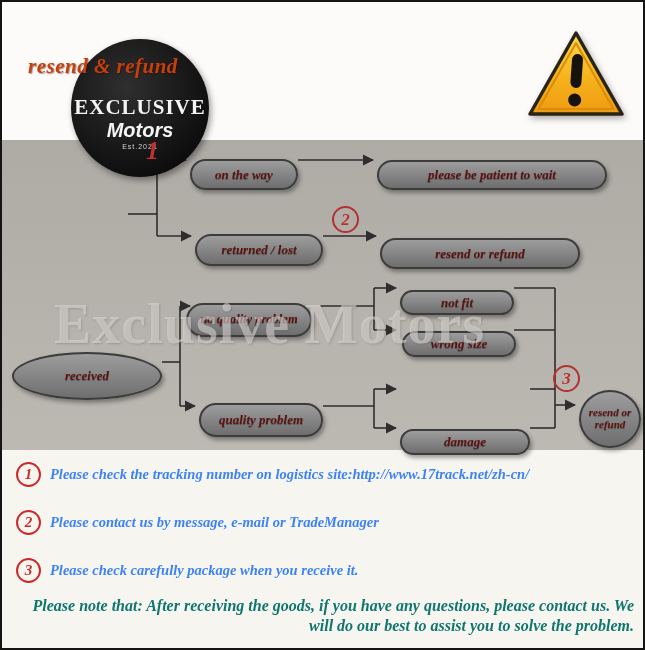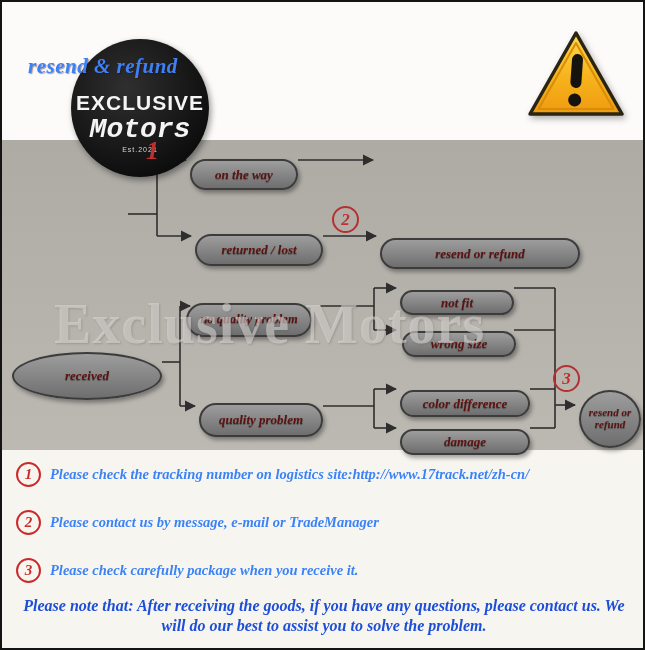--- a/index.html
+++ b/index.html
@@ -33,38 +33,38 @@
     font-family:"Liberation Serif",serif;font-weight:bold;
     font-size:56px;letter-spacing:1px;white-space:nowrap;
     color:rgba(226,223,218,0.55);
     text-shadow:1px 1px 2px rgba(80,80,80,0.25);
     pointer-events:none;
   }
 
   .tagline{
     position:absolute;left:26px;top:52px;z-index:5;
     font-family:"Liberation Serif",serif;font-weight:bold;font-style:italic;
-    font-size:21px;color:#3b82f6;letter-spacing:0.5px;
+    font-size:21px;color:#c2410c;letter-spacing:0.5px;
     text-shadow:1px 1px 1px rgba(60,0,0,0.4);
   }
 
   .logo{
     position:absolute;left:69px;top:37px;width:138px;height:138px;z-index:4;
     border-radius:50%;
     background:radial-gradient(circle at 40% 35%,#2f2f2f,#0d0d0d 75%);
     display:flex;flex-direction:column;align-items:center;justify-content:center;
     box-shadow:2px 3px 6px rgba(0,0,0,0.4);
   }
   .logo-exclusive{
-    font-family:Liberation Sans, sans-serif;font-weight:bold;
+    font-family:Liberation Serif, serif;font-weight:bold;
     font-size:21px;color:#f4f4f4;letter-spacing:1px;margin-top:28px;
   }
   .logo-motors{
-    font-family:Liberation Mono, monospace;font-weight:bold;font-style:italic;
-    font-size:28px;color:#f4f4f4;margin-top:-1px;
+    font-family:Liberation Sans, sans-serif;font-weight:bold;font-style:italic;
+    font-size:20px;color:#f4f4f4;margin-top:-1px;
   }
   .logo-est{
     font-family:"Liberation Sans",sans-serif;
     font-size:7px;color:#d8d8d8;margin-top:1px;letter-spacing:1px;
   }
 
   .warning{position:absolute;left:522px;top:24px;z-index:4;filter:drop-shadow(2px 3px 3px rgba(0,0,0,0.3));}
 
   .fc-marker{
     position:absolute;z-index:6;
@@ -89,21 +89,21 @@
     color:#cc2a2a;font-weight:bold;font-style:italic;font-size:15px;
     font-family:"Liberation Serif",serif;
   }
   .note-text{
     color:#3b82f6;font-weight:bold;font-style:italic;font-size:14.5px;
     font-family:"Liberation Serif",serif;
     text-shadow:0 1px 0 rgba(255,255,255,0.4);
   }
   .footer-note{
     position:absolute;left:12px;top:594px;width:620px;z-index:2;
-    text-align:center;color:#1d4ed8;font-weight:bold;font-style:italic;
+    text-align:right;color:#0f766e;font-weight:bold;font-style:italic;
     font-size:16px;line-height:1.22;font-family:"Liberation Serif",serif;
   }
 </style>
 </head>
 <body>
 
 <div class="stage">
 
   <div class="band band-top"></div>
   <div class="band band-chart"></div>
@@ -137,28 +137,28 @@
       <path d="M512 286 H553"></path>
       <path d="M512 328 H553"></path>
       <path d="M528 387 H553"></path>
       <path d="M528 426 H553"></path>
       <path d="M553 286 V426"></path>
       <path d="M553 403 H573" marker-end="url(#arrow)"></path>
     </g>
   </svg>
 
   <div class="node" style="left:188px;top:143px;width:108px;height:31px;border-radius:16px;">on the way</div>
+  <div class="node" style="left:375px;top:144px;width:230px;height:30px;border-radius:15px;">please be patient to wait</div>
   <div class="node" style="left:193px;top:218px;width:128px;height:32px;border-radius:16px;">returned / lost</div>
   <div class="node" style="left:378px;top:222px;width:200px;height:31px;border-radius:16px;">resend or refund</div>
   <div class="node" style="left:10px;top:336px;width:150px;height:48px;border-radius:50%;">received</div>
   <div class="node" style="left:184px;top:287px;width:126px;height:34px;border-radius:17px;font-size:12.5px;">no quality problem</div>
   <div class="node" style="left:197px;top:387px;width:124px;height:34px;border-radius:17px;">quality problem</div>
   <div class="node" style="left:398px;top:274px;width:114px;height:25px;border-radius:13px;">not fit</div>
   <div class="node" style="left:400px;top:315px;width:114px;height:26px;border-radius:13px;">wrong size</div>
-  <div class="node" style="left:398px;top:374px;width:130px;height:27px;border-radius:14px;">color difference</div>
   <div class="node" style="left:398px;top:413px;width:130px;height:26px;border-radius:13px;">damage</div>
   <div class="node" style="left:577px;top:374px;width:62px;height:58px;border-radius:50%;font-size:11px;padding:0 6px;">resend or refund</div>
 
   <div class="fc-marker fc-plain" style="left:144px;top:134px;">1</div>
   <div class="fc-marker fc-circle" style="left:330px;top:204px;">2</div>
   <div class="fc-marker fc-circle" style="left:551px;top:363px;">3</div>
 
   <div class="watermark">Exclusive Motors</div>
 
   <div class="tagline">resend &amp; refund</div>

